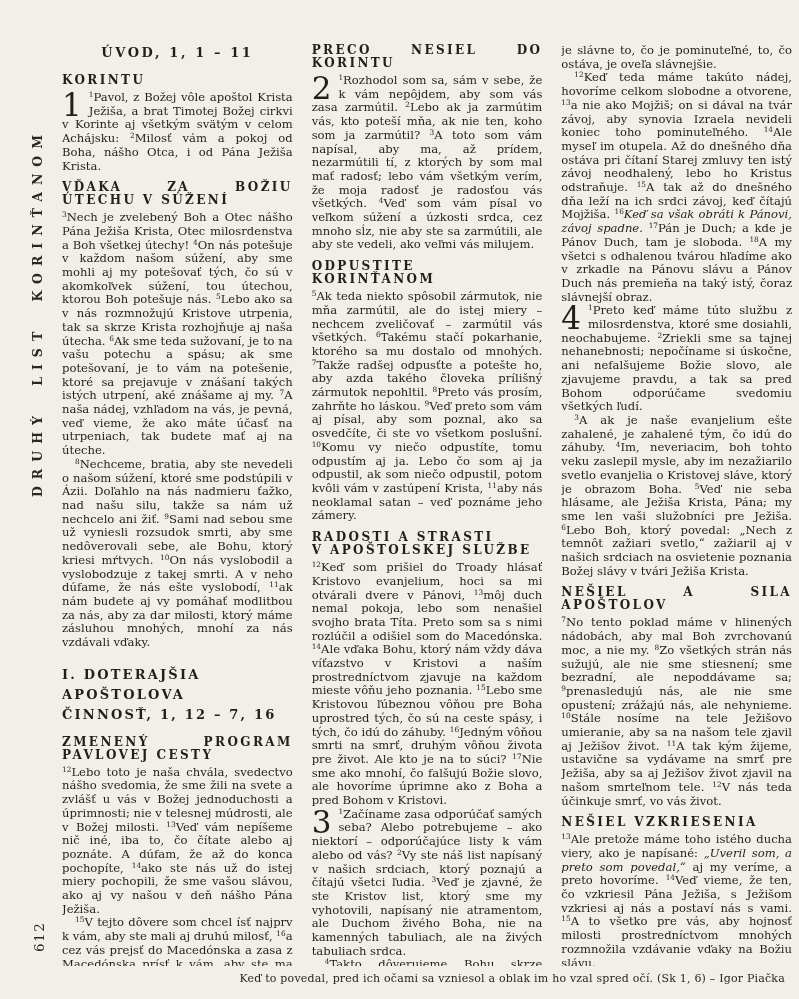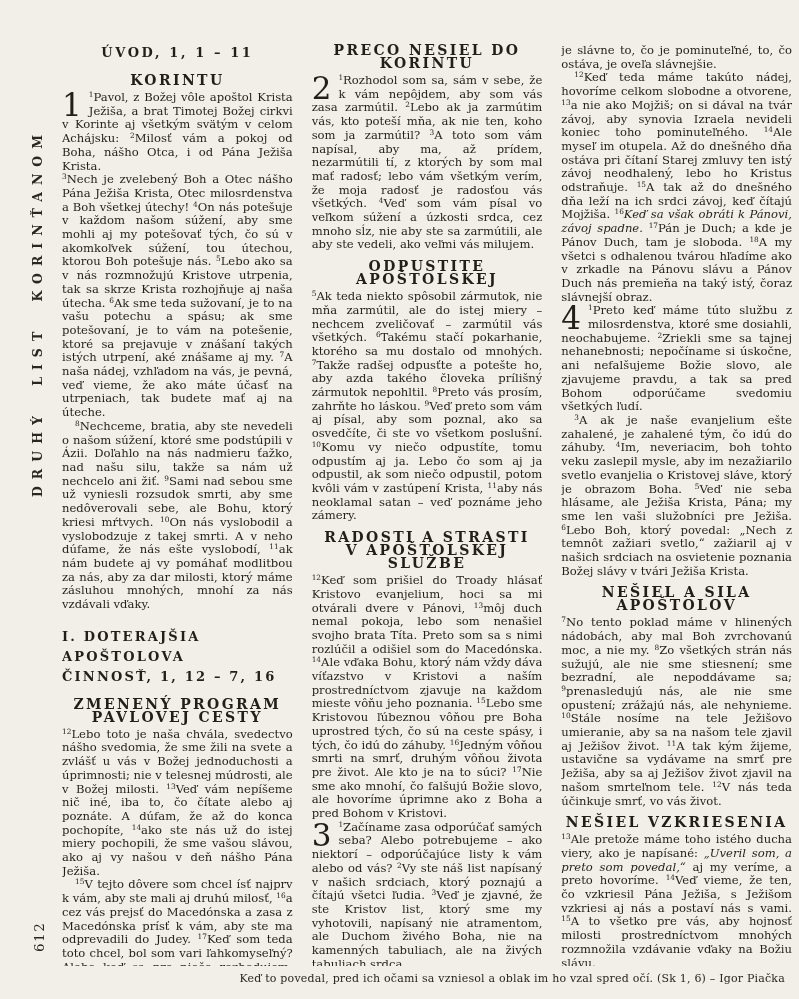--- a/index.html
+++ b/index.html
@@ -51,53 +51,54 @@
     font-size:13px;font-weight:bold;
     letter-spacing:2.6px;text-align:center;
     margin:2px 0 13px;line-height:17px;text-indent:0;
   }
   .sheading{
     font-size:13px;font-weight:bold;
     letter-spacing:2.2px;text-align:left;
     margin:15px 0 11px;line-height:20px;text-indent:0;
   }
   .subh{
-    font-size:14px;font-weight:bold;
-    letter-spacing:2.4px;text-align:center;
+    font-size:12px;font-weight:bold;
+    letter-spacing:2.4px;
     margin:8px 0 4px;line-height:13px;text-indent:0;
   }
   .footer{
     position:absolute;right:14px;top:972px;
     font-size:11px;letter-spacing:0.2px;
     color:#2a2622;white-space:nowrap;
   }
 </style>
 </head>
 <body>
 
 <div class="page">
   <div class="margin-title">DRUHÝ LIST KORINŤANOM</div>
   <div class="page-number">612</div>
 
   <div class="columns">
     <div class="col">
         <h2 class="pheading">ÚVOD, 1, 1 – 11</h2>
         <h3 class="subh">KORINTU</h3>
         <p class="body"><span class="dropcap">1</span><sup>1</sup>Pavol, z Božej vôle apoštol Krista Ježiša, a brat Timotej Božej cirkvi v Korinte aj všetkým svätým v celom Achájsku: <sup>2</sup>Milosť vám a pokoj od Boha, nášho Otca, i od Pána Ježiša Krista.</p>
+        <h3 class="subh">VĎAKA ZA BOŽIU ÚTECHU V SÚŽENÍ</h3>
         <p class="body"><sup>3</sup>Nech je zvelebený Boh a Otec nášho Pána Ježiša Krista, Otec milosrdenstva a Boh všetkej útechy! <sup>4</sup>On nás potešuje v každom našom súžení, aby sme mohli aj my potešovať tých, čo sú v akomkoľvek súžení, tou útechou, ktorou Boh potešuje nás. <sup>5</sup>Lebo ako sa v nás rozmnožujú Kristove utrpenia, tak sa skrze Krista rozhojňuje aj naša útecha. <sup>6</sup>Ak sme teda sužovaní, je to na vašu potechu a spásu; ak sme potešovaní, je to vám na potešenie, ktoré sa prejavuje v znášaní takých istých utrpení, aké znášame aj my. <sup>7</sup>A naša nádej, vzhľadom na vás, je pevná, veď vieme, že ako máte účasť na utrpeniach, tak budete mať aj na úteche.</p>
         <p class="body indent"><sup>8</sup>Nechceme, bratia, aby ste nevedeli o našom súžení, ktoré sme podstúpili v Ázii. Doľahlo na nás nadmieru ťažko, nad našu silu, takže sa nám už nechcelo ani žiť. <sup>9</sup>Sami nad sebou sme už vyniesli rozsudok smrti, aby sme nedôverovali sebe, ale Bohu, ktorý kriesi mŕtvych. <sup>10</sup>On nás vyslobodil a vyslobodzuje z takej smrti. A v neho dúfame, že nás ešte vyslobodí, <sup>11</sup>ak nám budete aj vy pomáhať modlitbou za nás, aby za dar milosti, ktorý máme zásluhou mnohých, mnohí za nás vzdávali vďaky.</p>
         <h2 class="sheading">I. DOTERAJŠIA APOŠTOLOVA<br>ČINNOSŤ, 1, 12 – 7, 16</h2>
         <h3 class="subh">ZMENENÝ PROGRAM PAVLOVEJ CESTY</h3>
         <p class="body"><sup>12</sup>Lebo toto je naša chvála, svedectvo nášho svedomia, že sme žili na svete a zvlášť u vás v Božej jednoduchosti a úprimnosti; nie v telesnej múdrosti, ale v Božej milosti. <sup>13</sup>Veď vám nepíšeme nič iné, iba to, čo čítate alebo aj poznáte. A dúfam, že až do konca pochopíte, <sup>14</sup>ako ste nás už do istej miery pochopili, že sme vašou slávou, ako aj vy našou v deň nášho Pána Ježiša.</p>
         <p class="body indent"><sup>15</sup>V tejto dôvere som chcel ísť najprv k vám, aby ste mali aj druhú milosť, <sup>16</sup>a cez vás prejsť do Macedónska a zasa z Macedónska prísť k vám, aby ste ma odprevadili do Judey. <sup>17</sup>Keď som teda toto chcel, bol som vari ľahkomyseľný? Alebo keď sa pre niečo rozhodujem, rozhodujem sa podľa tela, žeby u mňa „áno“, „áno“ bolo aj „nie“, „nie“? Ako je Boh verný, naša reč k vám nie je aj „áno“ aj „nie“. Veď Boží Syn Ježiš Kristus, ktorého sme u vás hlásali, ja, Silván a Timotej, nebol aj „áno“ aj „nie“, ale v ňom bolo iba „áno“. Lebo všetky Božie prisľúbenia, koľko ich je, v ňom sú „áno“, a preto je skrze neho aj naše „amen“ Bohu na slávu. A Boh nás i vás posilňuje pre Krista, on nás pomazal, on nás označil svojou pečaťou a vložil nám do sŕdc závdavok Ducha.</p>
       </div>
     <div class="col">
         <h3 class="subh">PREČO NEŠIEL DO KORINTU</h3>
         <p class="body"><span class="dropcap">2</span><sup>1</sup>Rozhodol som sa, sám v sebe, že k vám nepôjdem, aby som vás zasa zarmútil. <sup>2</sup>Lebo ak ja zarmútim vás, kto poteší mňa, ak nie ten, koho som ja zarmútil? <sup>3</sup>A toto som vám napísal, aby ma, až prídem, nezarmútili tí, z ktorých by som mal mať radosť; lebo vám všetkým verím, že moja radosť je radosťou vás všetkých. <sup>4</sup>Veď som vám písal vo veľkom súžení a úzkosti srdca, cez mnoho sĺz, nie aby ste sa zarmútili, ale aby ste vedeli, ako veľmi vás milujem.</p>
-        <h3 class="subh">ODPUSTITE APOŠTOLSKEJ</h3>
+        <h3 class="subh">ODPUSTITE KORINŤANOM</h3>
         <p class="body"><sup>5</sup>Ak teda niekto spôsobil zármutok, nie mňa zarmútil, ale do istej miery – nechcem zveličovať – zarmútil vás všetkých. <sup>6</sup>Takému stačí pokarhanie, ktorého sa mu dostalo od mnohých. <sup>7</sup>Takže radšej odpusťte a potešte ho, aby azda takého človeka prílišný zármutok nepohltil. <sup>8</sup>Preto vás prosím, zahrňte ho láskou. <sup>9</sup>Veď preto som vám aj písal, aby som poznal, ako sa osvedčíte, či ste vo všetkom poslušní. <sup>10</sup>Komu vy niečo odpustíte, tomu odpustím aj ja. Lebo čo som aj ja odpustil, ak som niečo odpustil, potom kvôli vám v zastúpení Krista, <sup>11</sup>aby nás neoklamal satan – veď poznáme jeho zámery.</p>
         <h3 class="subh">RADOSTI A STRASTI<br>V APOŠTOLSKEJ SLUŽBE</h3>
         <p class="body"><sup>12</sup>Keď som prišiel do Troady hlásať Kristovo evanjelium, hoci sa mi otvárali dvere v Pánovi, <sup>13</sup>môj duch nemal pokoja, lebo som nenašiel svojho brata Títa. Preto som sa s nimi rozlúčil a odišiel som do Macedónska. <sup>14</sup>Ale vďaka Bohu, ktorý nám vždy dáva víťazstvo v Kristovi a naším prostredníctvom zjavuje na každom mieste vôňu jeho poznania. <sup>15</sup>Lebo sme Kristovou ľúbeznou vôňou pre Boha uprostred tých, čo sú na ceste spásy, i tých, čo idú do záhuby. <sup>16</sup>Jedným vôňou smrti na smrť, druhým vôňou života pre život. Ale kto je na to súci? <sup>17</sup>Nie sme ako mnohí, čo falšujú Božie slovo, ale hovoríme úprimne ako z Boha a pred Bohom v Kristovi.</p>
         <p class="body"><span class="dropcap">3</span><sup>1</sup>Začíname zasa odporúčať samých seba? Alebo potrebujeme – ako niektorí – odporúčajúce listy k vám alebo od vás? <sup>2</sup>Vy ste náš list napísaný v našich srdciach, ktorý poznajú a čítajú všetci ľudia. <sup>3</sup>Veď je zjavné, že ste Kristov list, ktorý sme my vyhotovili, napísaný nie atramentom, ale Duchom živého Boha, nie na kamenných tabuliach, ale na živých tabuliach srdca.</p>
         <p class="body indent"><sup>4</sup>Takto dôverujeme Bohu skrze Krista. <sup>5</sup>Nie že by sme boli schopní vymyslieť niečo sami od seba, akoby to bolo z nás, ale naša schopnosť je z Boha. On nás urobil súcich za služobníkov Novej zmluvy, a nie litery, ale Ducha; lebo litera zabíja, kým Duch oživuje.</p>
       </div>
     <div class="col">
         <p class="body">je slávne to, čo je pominuteľné, to, čo ostáva, je oveľa slávnejšie.</p>
         <p class="body indent"><sup>12</sup>Keď teda máme takúto nádej, hovoríme celkom slobodne a otvorene, <sup>13</sup>a nie ako Mojžiš; on si dával na tvár závoj, aby synovia Izraela nevideli koniec toho pominuteľného. <sup>14</sup>Ale myseľ im otupela. Až do dnešného dňa ostáva pri čítaní Starej zmluvy ten istý závoj neodhalený, lebo ho Kristus odstraňuje. <sup>15</sup>A tak až do dnešného dňa leží na ich srdci závoj, keď čítajú Mojžiša. <sup>16</sup><em>Keď sa však obráti k Pánovi, závoj spadne.</em> <sup>17</sup>Pán je Duch; a kde je Pánov Duch, tam je sloboda. <sup>18</sup>A my všetci s odhalenou tvárou hľadíme ako v zrkadle na Pánovu slávu a Pánov Duch nás premieňa na taký istý, čoraz slávnejší obraz.</p>
         <p class="body"><span class="dropcap">4</span><sup>1</sup>Preto keď máme túto službu z milosrdenstva, ktoré sme dosiahli, neochabujeme. <sup>2</sup>Zriekli sme sa tajnej nehanebnosti; nepočíname si úskočne, ani nefalšujeme Božie slovo, ale zjavujeme pravdu, a tak sa pred Bohom odporúčame svedomiu všetkých ľudí.</p>

